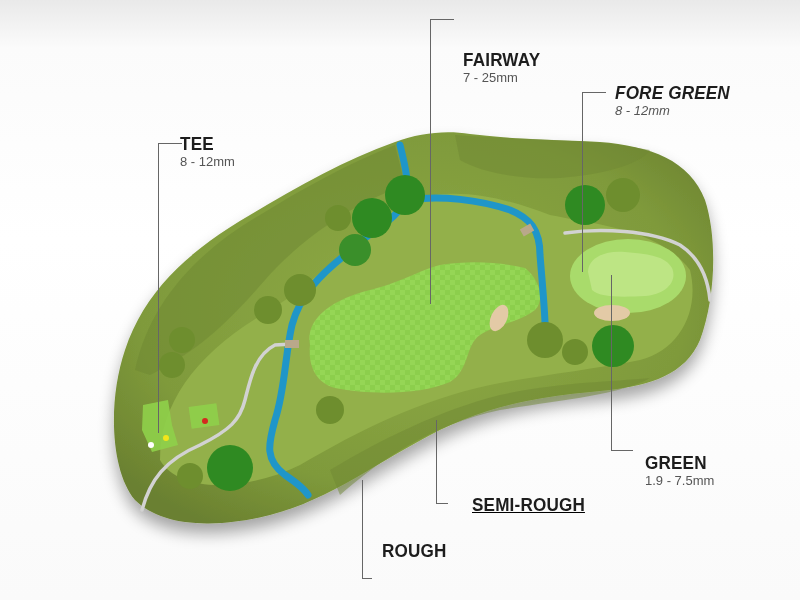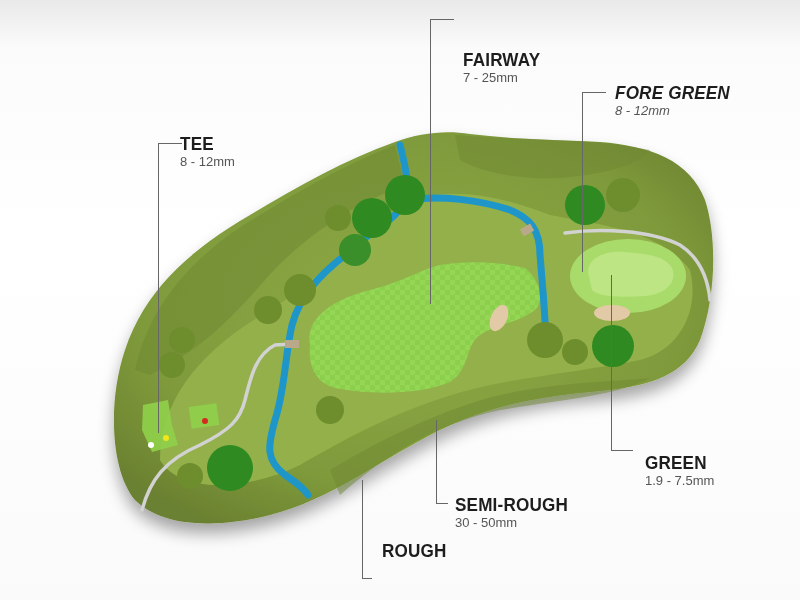--- a/index.html
+++ b/index.html
@@ -143,20 +143,19 @@
 <div class="label" style="left:180px;top:134px;">
   <span class="title">TEE</span>
   <span class="range">8 - 12mm</span>
 </div>
 
 <div class="label" style="left:645px;top:441px;margin-top:12px;">
   <span class="title">GREEN</span>
   <span class="range">1.9  - 7.5mm</span>
 </div>
 
-<div class="label" style="left:455px;top:495px;">
+<div class="label" style="left:472px;top:495px;text-decoration:underline;">
   <span class="title">SEMI-ROUGH</span>
-  <span class="range">30 - 50mm</span>
 </div>
 
 <div class="label" style="left:382px;top:541px;">
   <span class="title">ROUGH</span>
 </div>
 
 </body></html>

